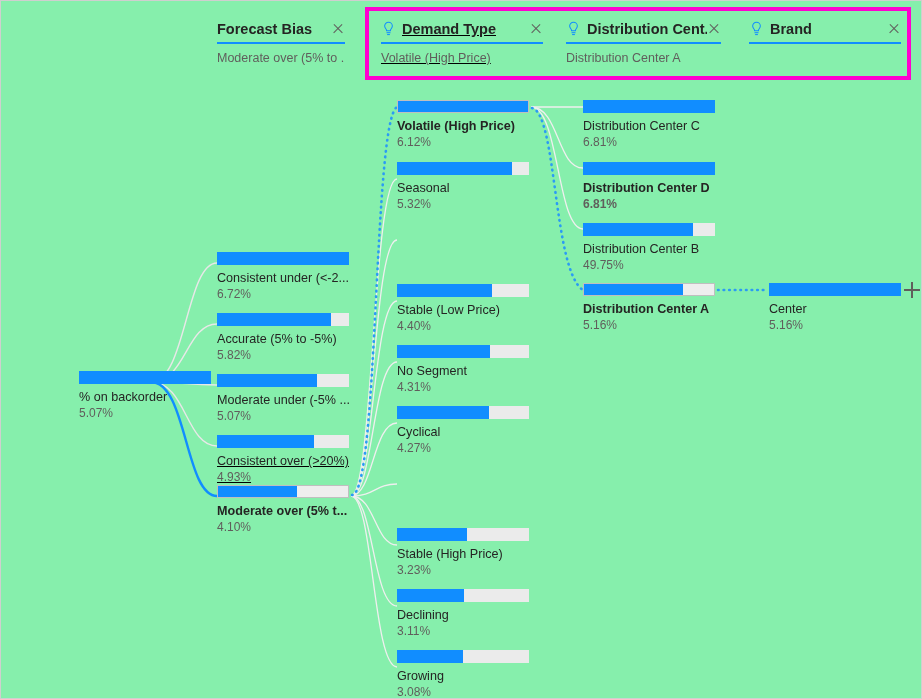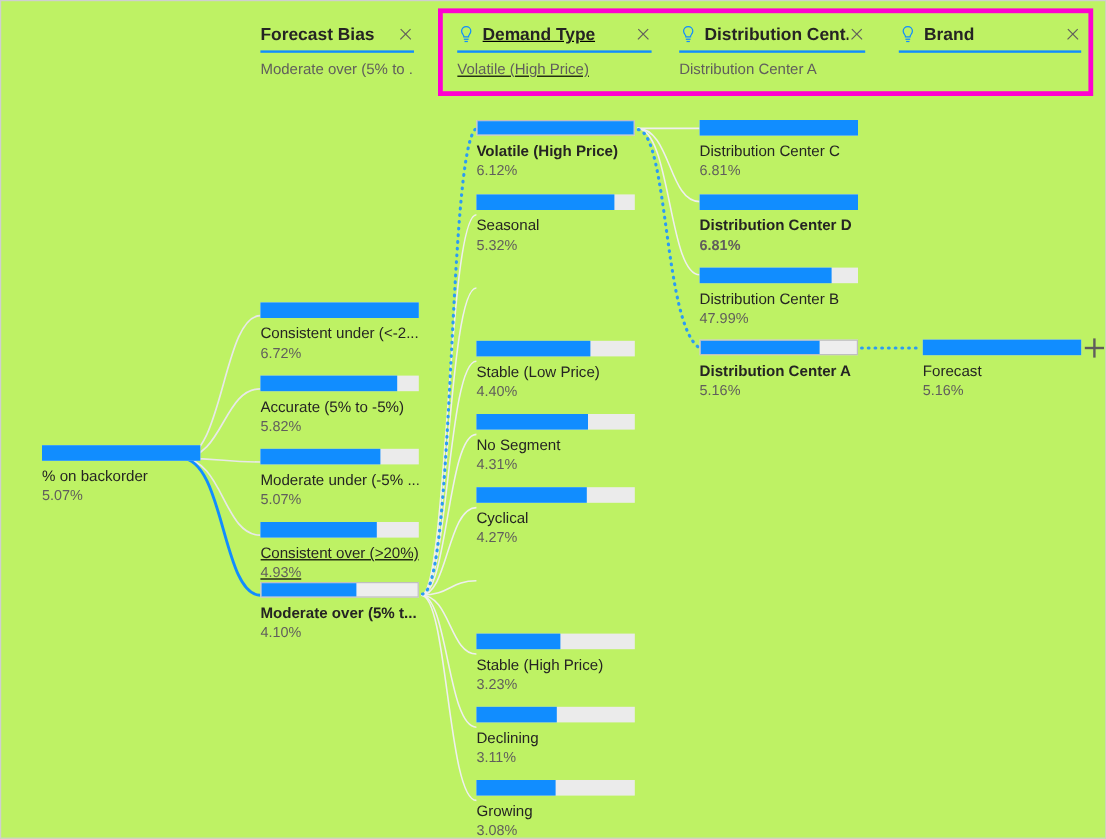--- a/index.html
+++ b/index.html
@@ -12,21 +12,21 @@
     background: #ffffff;
     font-family: "Liberation Sans", sans-serif;
     overflow: hidden;
   }
   #root {
     position: relative;
     width: 922px;
     height: 699px;
     box-sizing: border-box;
     border: 1px solid #cfcfcf;
-    background: #bef264;
+    background: #86efac;
     overflow: hidden;
   }
 
   
   #links {
     position: absolute;
     left: 0;
     top: 0;
     width: 922px;
     height: 699px;
@@ -136,21 +136,21 @@
     overflow: hidden;
     line-height: 15px;
   }
   .node.selected .n-label { font-weight: bold; }
   .node .n-value {
     font-size: 12px;
     color: #605e5c;
     margin-top: 1px;
     line-height: 15px;
   }
-  .node.root { width: 132px; }
+  .node.root { width: 132px; margin-left: 44px; }
 
   
   #add-level-button {
     position: absolute;
     left: 903px;
     top: 281px;
     width: 16px;
     height: 16px;
     cursor: pointer;
   }
@@ -371,33 +371,33 @@
       <div class="bar-fill" style="width: 100%;"></div>
     </div>
     <div class="n-label">Distribution Center D</div>
     <div class="n-value">6.81%</div>
   </div>
   <div class="node" style="left:582px; top:222px;">
     <div class="bar-track">
       <div class="bar-fill" style="width: 83.7%;"></div>
     </div>
     <div class="n-label">Distribution Center B</div>
-    <div class="n-value">47.99%</div>
+    <div class="n-value">49.75%</div>
   </div>
   <div class="node selected" style="left:582px; top:282px;">
     <div class="bar-track">
       <div class="bar-fill" style="width: 75.8%;"></div>
     </div>
     <div class="n-label">Distribution Center A</div>
     <div class="n-value">5.16%</div>
   </div>
 
   <div class="node" style="left:768px; top:282px;">
     <div class="bar-track">
       <div class="bar-fill" style="width: 100%;"></div>
     </div>
-    <div class="n-label">Forecast</div>
+    <div class="n-label">Center</div>
     <div class="n-value">5.16%</div>
   </div>
 
   <div id="add-level-button"></div>
 
 </div>
 
 </body></html>

